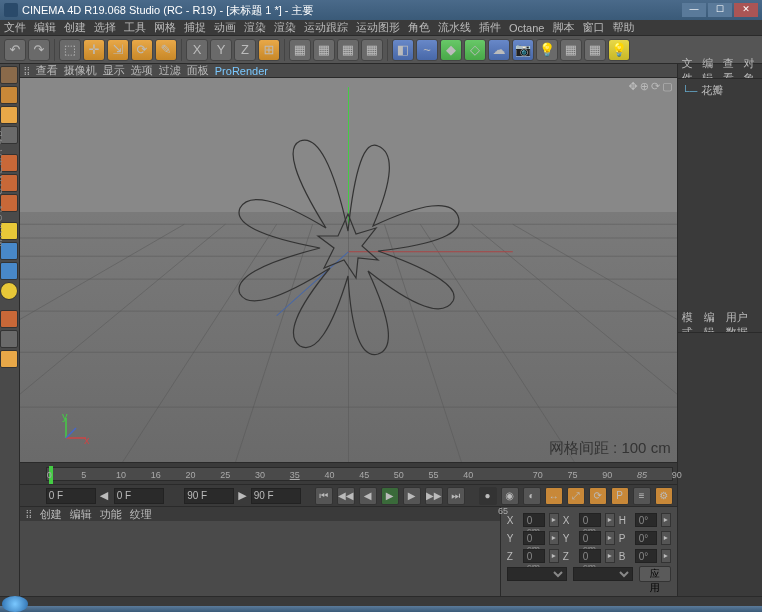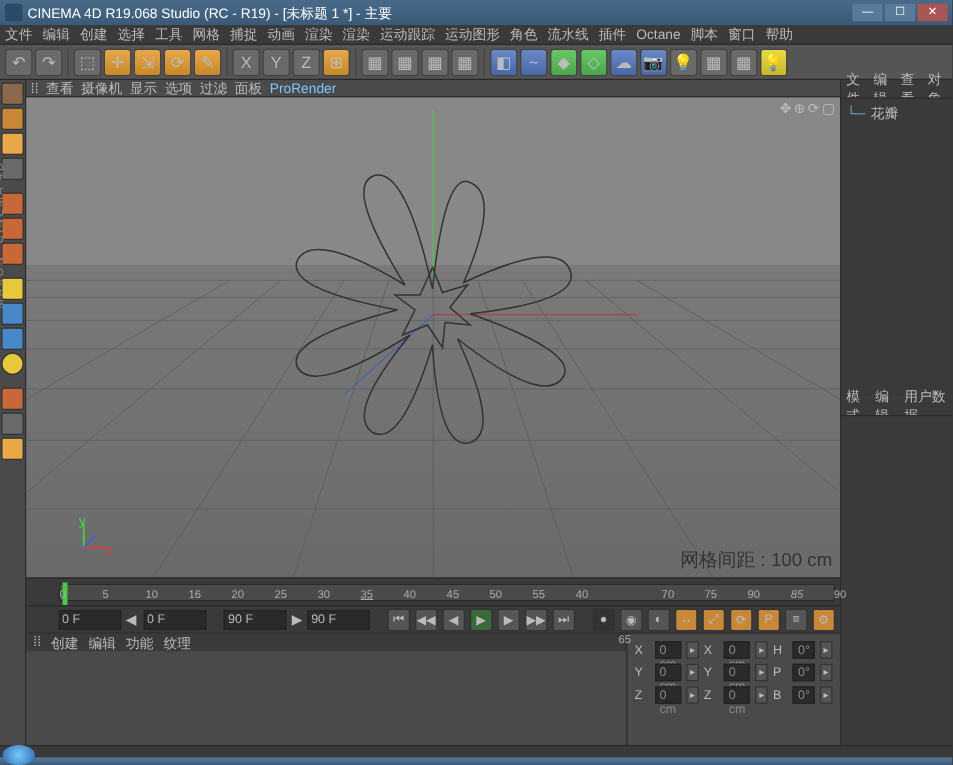--- a/index.html
+++ b/index.html
@@ -291,20 +291,25 @@
           <span class="cl">Z</span>
           <span class="cv">0 cm</span>
             <span class="ar">▸</span>
           <span class="cl">Z</span>
           <span class="cv">0 cm</span>
             <span class="ar">▸</span>
           <span class="cl">B</span>
           <span class="cv">0°</span>
             <span class="ar">▸</span>
         </div>
+        <div class="coordrow" style="justify-content:flex-end; gap:6px;">
+          <select class="cv" style="flex:0 0 60px"></select>
+          <select class="cv" style="flex:0 0 60px"></select>
+          <button class="abtn">应用</button>
+        </div>
       </div>
     </div>
   </div>
 
   <div class="right">
     <div class="rtabs" id="rtabs1">
         <span>文件</span>
         <span>编辑</span>
         <span>查看</span>
         <span>对象</span>

